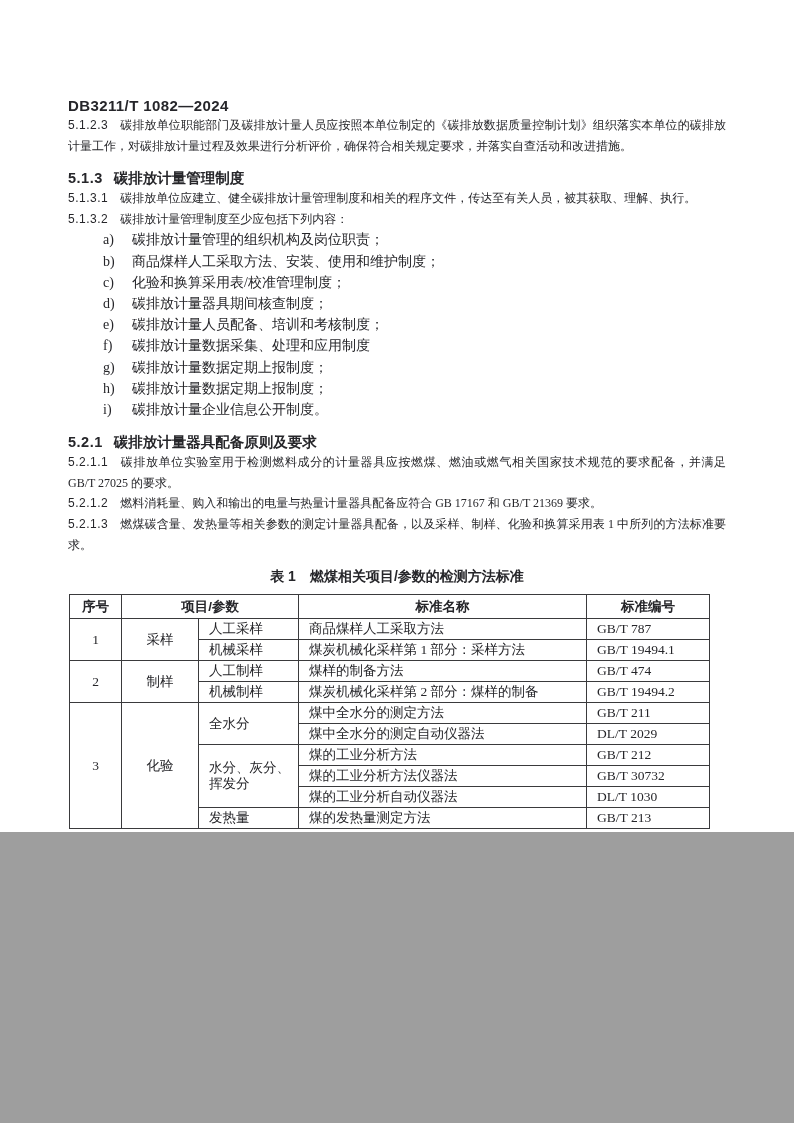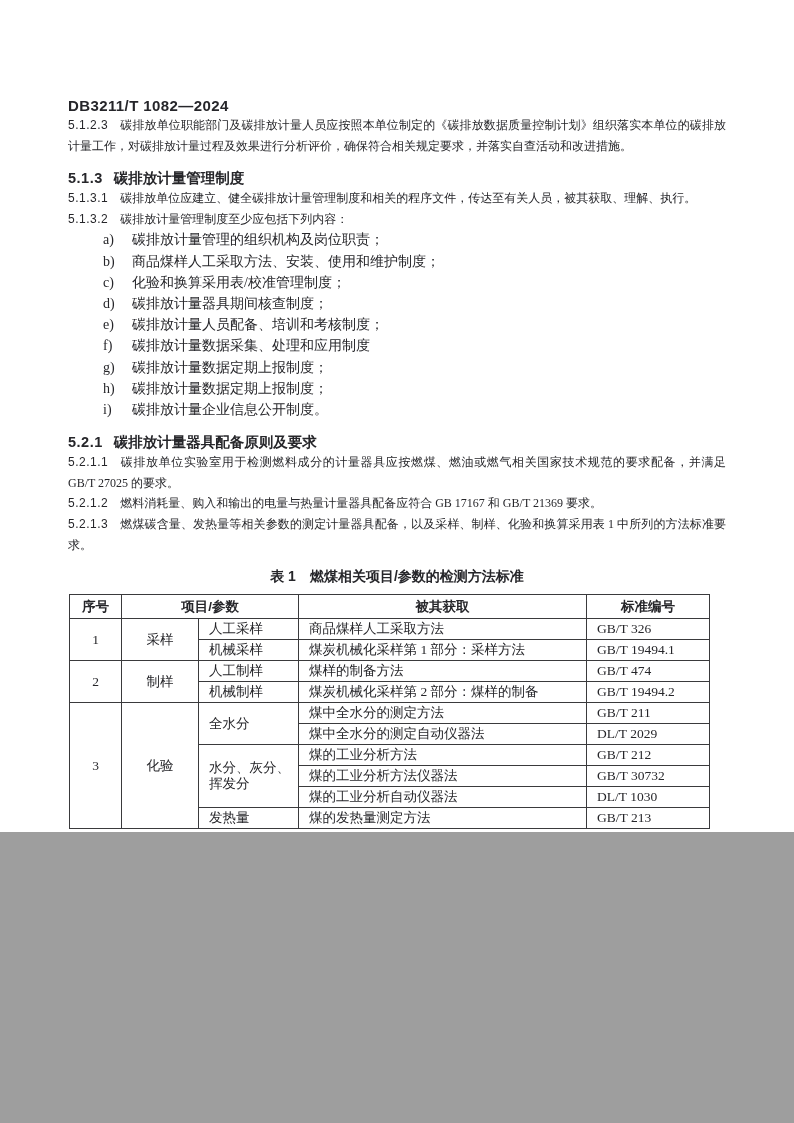--- a/index.html
+++ b/index.html
@@ -121,31 +121,31 @@
         <col style="width:52px">
           <col style="width:77px">
           <col style="width:100px">
           <col style="width:288px">
           <col style="width:123px">
       </colgroup>
       <thead>
         <tr>
           <th>序号</th>
           <th colspan="2">项目/参数</th>
-          <th>被其获取</th>
+          <th>标准名称</th>
           <th>标准编号</th>
         </tr>
       </thead>
       <tbody>
         <tr>
           <td class="c" rowspan="2">1</td>
           <td class="c" rowspan="2">采样</td>
           <td class="l">人工采样</td>
           <td class="l">商品煤样人工采取方法</td>
-          <td class="l">GB/T 326</td>
+          <td class="l">GB/T 787</td>
         </tr>
         <tr>
           <td class="l">机械采样</td>
           <td class="l">煤炭机械化采样第 1 部分：采样方法</td>
           <td class="l">GB/T 19494.1</td>
         </tr>
         <tr>
           <td class="c" rowspan="2">2</td>
           <td class="c" rowspan="2">制样</td>
           <td class="l">人工制样</td>

